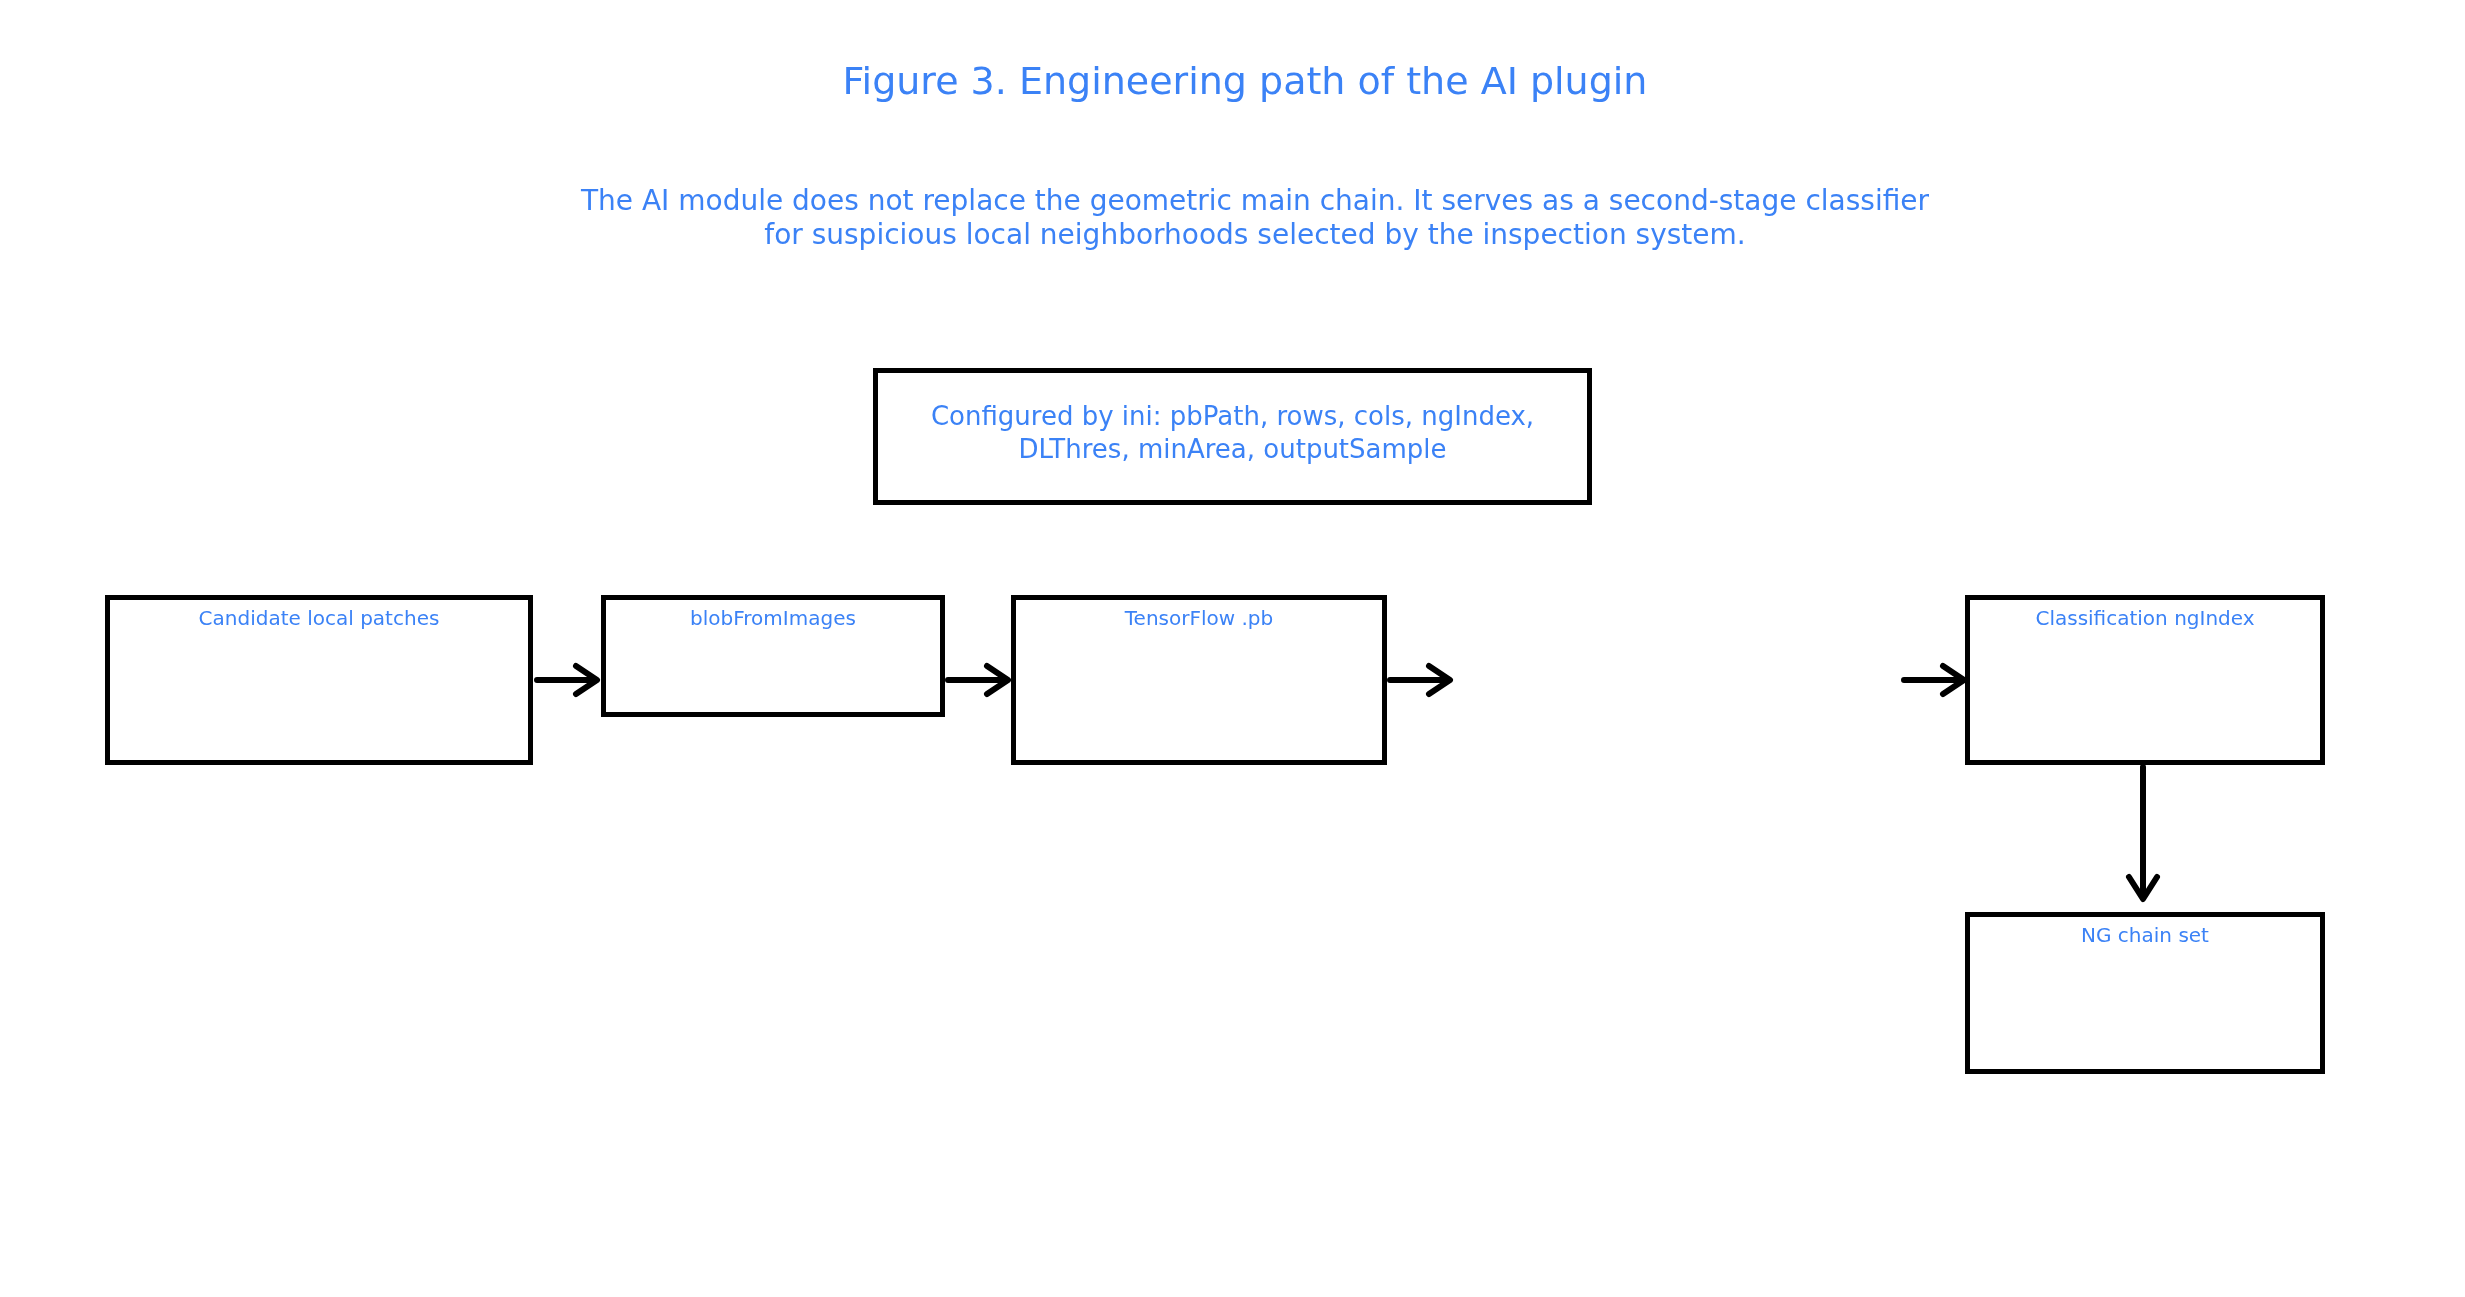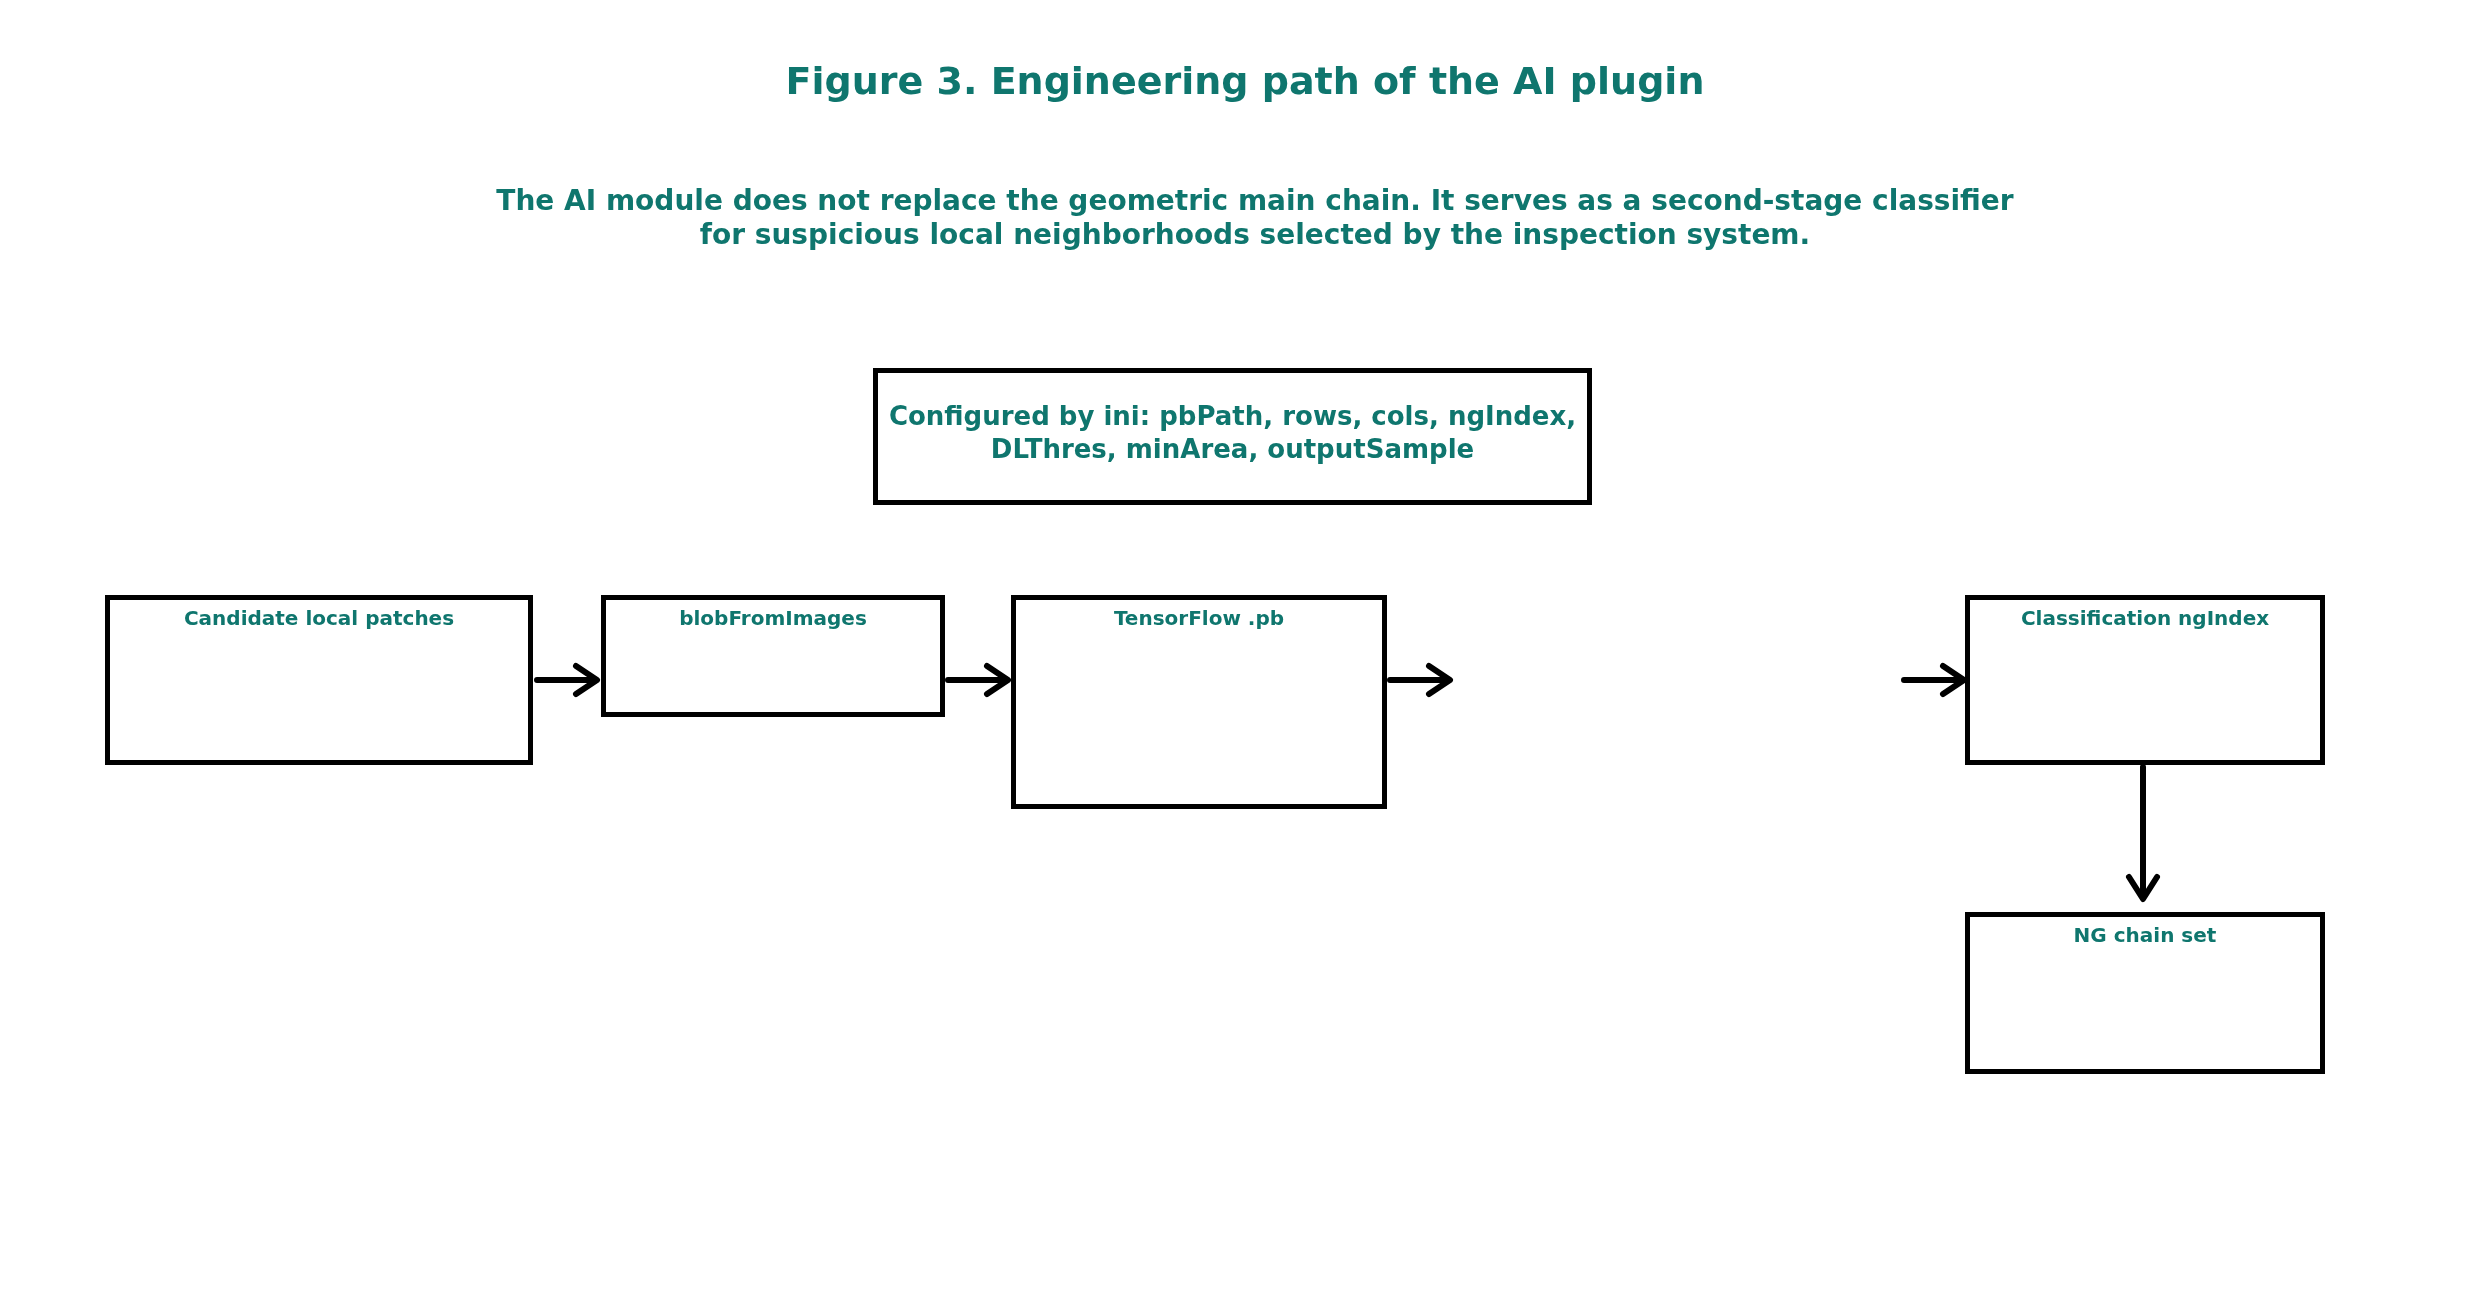--- a/index.html
+++ b/index.html
@@ -6,23 +6,22 @@
     margin: 0;
     padding: 0;
     background: #ffffff;
   }
   .canvas {
     position: relative;
     width: 2465px;
     height: 1297px;
     background: #ffffff;
     font-family: "DejaVu Sans", sans-serif;
-    color: #0f766e;
+    color: #3b82f6;
     overflow: hidden;
-    font-weight: bold;
   }
   .fig-title {
     position: absolute;
     top: 58px;
     left: 0;
     width: 2490px; 
     text-align: center;
     font-size: 38px;
     line-height: 46px;
     white-space: pre;
@@ -53,21 +52,21 @@
     top: 368px;
     width: 719px;
     height: 137px;
     font-size: 26px;
     line-height: 33px;
     justify-content: center;
     padding-bottom: 8px; 
   }
   .box-1 { left: 105px;  top: 595px; width: 428px; height: 170px; }
   .box-2 { left: 601px;  top: 595px; width: 344px; height: 122px; }
-  .box-3 { left: 1011px; top: 595px; width: 376px; height: 214px; }
+  .box-3 { left: 1011px; top: 595px; width: 376px; height: 170px; }
   .box-4 { left: 1455px; top: 595px; width: 446px; height: 170px; }
   .box-5 { left: 1965px; top: 595px; width: 360px; height: 170px; }
   .box-ng { left: 1965px; top: 912px; width: 360px; height: 162px; }
   .arrow-layer {
     position: absolute;
     left: 0;
     top: 0;
     width: 2465px;
     height: 1297px;
     pointer-events: none;

